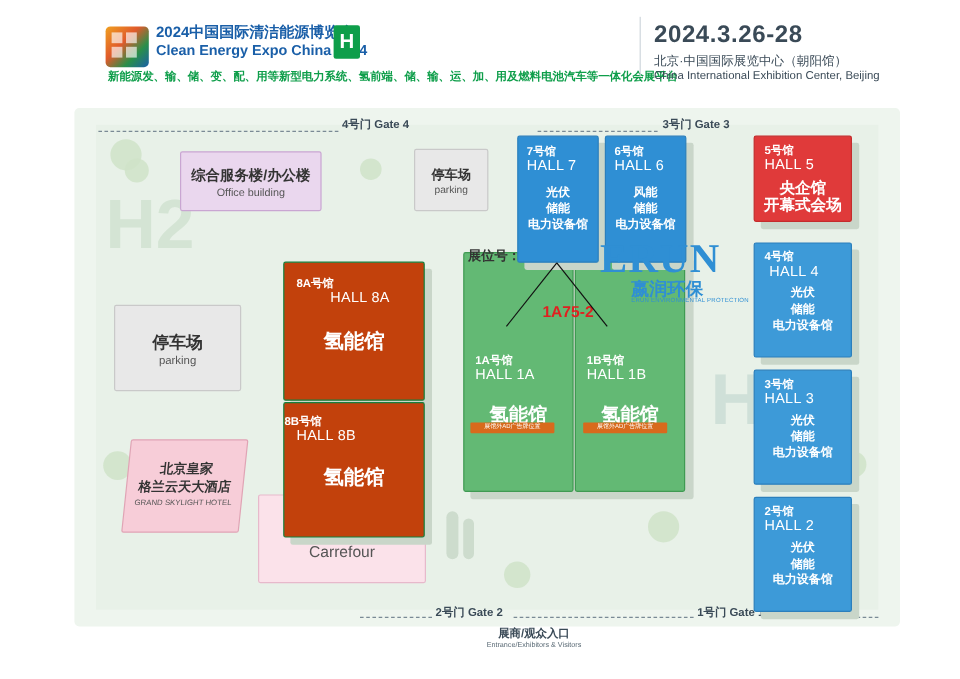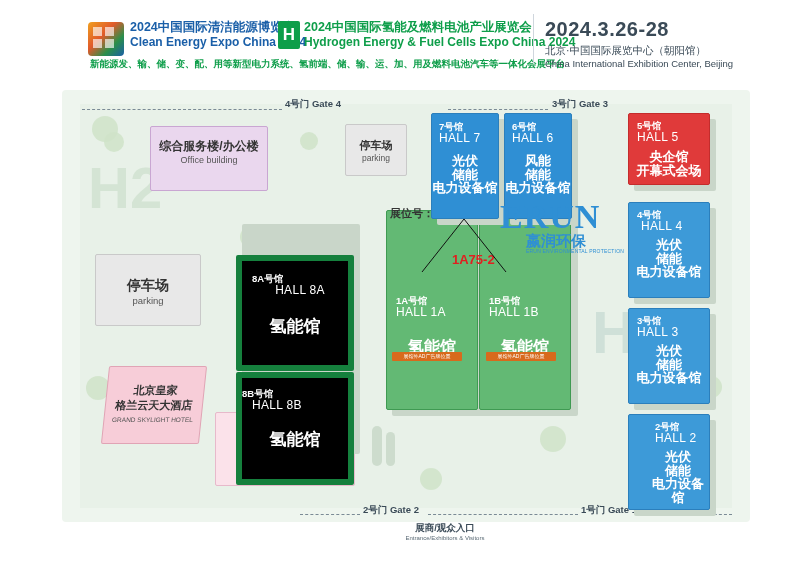--- a/index.html
+++ b/index.html
@@ -30,25 +30,25 @@
   .map-bg{position:absolute;left:62px;top:14px;width:688px;height:432px;background:#eef5ee;border-radius:4px;}
   .map-bg2{position:absolute;left:80px;top:28px;width:652px;height:404px;background:#e8f1e8;}
 
   .wm{position:absolute;font-size:58px;font-weight:bold;color:#d4e4d4;user-select:none;}
   .wm2{position:absolute;font-size:60px;font-weight:bold;color:#cfe0d8;user-select:none;}
 
   
   .hall{position:absolute;border-radius:2px;box-sizing:border-box;text-align:center;color:#fff;}
   .hall .no{font-size:9.5px;line-height:11px;font-weight:bold;}
   .hall .en{font-size:12px;line-height:12px;font-weight:normal;letter-spacing:.3px;}
-  .hall .ln{font-size:13px;line-height:13.5px;font-weight:bold;}
+  .hall .ln{font-size:10px;line-height:13.5px;font-weight:bold;}
   .blue{background:#2f8fd4;border:1px solid #2b7fbc;}
   .blue2{background:#3d9ad8;border:1px solid #2b7fbc;}
   .red{background:#e03a3a;border:1px solid #c42c2c;}
-  .green{background:#000000;border:6px solid #15803d;margin-top:37px;}
+  .green{background:#c2410c;border:1px solid #15803d;}
   .green2{background:#63b974;border:1px solid #3f9a52;}
 
   .shadow{position:absolute;background:#c9d6c9;border-radius:2px;}
 
   .plain{position:absolute;box-sizing:border-box;text-align:center;border-radius:2px;}
   .plain .cn{font-weight:bold;}
   .office{background:#ead7ee;border:1px solid #c9a6d2;}
   .park{background:#e8e8e8;border:1px solid #c9c9c9;}
   .hotel{background:#f7cdd8;border:1px solid #e0a4b5;}
   .carrefour{background:#fbe2ea;border:1px solid #e7b9cb;}
@@ -87,24 +87,20 @@
       <div class="sq" style="left:17px;top:17px;width:9px;height:9px;"></div>
     </div>
 
     <div class="hdr-block1">
       <div class="t-cn">2024中国国际清洁能源博览会</div>
       <div class="t-en">Clean Energy Expo China 2024</div>
     </div>
 
     <div class="hdr-h2">H</div>
 
-    <div class="hdr-block2">
-      <div class="t-cn-g">2024中国国际氢能及燃料电池产业展览会</div>
-      <div class="t-en-g">Hydrogen Energy &amp; Fuel Cells Expo China 2024</div>
-    </div>
 
     <div class="hdr-sub">新能源发、输、储、变、配、用等新型电力系统、氢前端、储、输、运、加、用及燃料电池汽车等一体化会展平台</div>
 
     <div class="hdr-divider"></div>
     <div class="hdr-date">2024.3.26-28</div>
     <div class="hdr-venue-cn">北京·中国国际展览中心（朝阳馆）</div>
     <div class="hdr-venue-en">China International Exhibition Center, Beijing</div>
   </div>
 
   <div class="map">
@@ -134,21 +130,21 @@
     <div class="gate" style="left:552px;top:22px;">3号门 Gate 3</div>
     <div class="gate" style="left:363px;top:428px;">2号门 Gate 2</div>
     <div class="gate" style="left:581px;top:428px;">1号门 Gate 1</div>
 
     <div class="dash-h" style="left:82px;top:33px;width:200px;"></div>
     <div class="dash-h" style="left:448px;top:33px;width:100px;"></div>
     <div class="dash-h" style="left:300px;top:438px;width:60px;"></div>
     <div class="dash-h" style="left:428px;top:438px;width:150px;"></div>
     <div class="dash-h" style="left:648px;top:438px;width:84px;"></div>
 
-    <div class="plain office" style="left:150px;top:50px;width:118px;height:65px;">
+    <div class="plain office" style="left:150px;top:50px;width:118px;height:50px;">
       <div class="cn" style="font-size:12px;color:#333;margin-top:11px;">综合服务楼/办公楼</div>
       <div style="font-size:9px;color:#555;">Office building</div>
     </div>
 
     <div class="plain park" style="left:345px;top:48px;width:62px;height:52px;">
       <div class="cn" style="font-size:11px;color:#333;margin-top:13px;">停车场</div>
       <div style="font-size:8.5px;color:#555;">parking</div>
     </div>
 
     <div class="plain park" style="left:95px;top:178px;width:106px;height:72px;">
@@ -232,21 +228,21 @@
     <div class="shadow" style="left:634px;top:238px;width:82px;height:96px;"></div>
     <div class="hall blue2" style="left:628px;top:232px;width:82px;height:96px;">
       <div class="no" style="margin-top:6px;text-align:left;padding-left:8px;">3号馆</div>
       <div class="en" style="text-align:left;padding-left:8px;">HALL 3</div>
       <div class="ln" style="margin-top:6px;">光伏</div>
       <div class="ln">储能</div>
       <div class="ln">电力设备馆</div>
     </div>
 
     <div class="shadow" style="left:634px;top:344px;width:82px;height:96px;"></div>
-    <div class="hall blue2" style="left:628px;top:338px;width:82px;height:96px;padding-left:18px;">
+    <div class="hall blue2" style="left:628px;top:338px;width:82px;height:96px;">
       <div class="no" style="margin-top:6px;text-align:left;padding-left:8px;">2号馆</div>
       <div class="en" style="text-align:left;padding-left:8px;">HALL 2</div>
       <div class="ln" style="margin-top:6px;">光伏</div>
       <div class="ln">储能</div>
       <div class="ln">电力设备馆</div>
     </div>
 
     <div class="booth-label" style="left:390px;top:130px;">展位号：</div>
     <div class="booth-no" style="left:452px;top:129px;">1A75-2</div>
     <svg style="position:absolute;left:386px;top:140px;width:200px;height:110px;">

